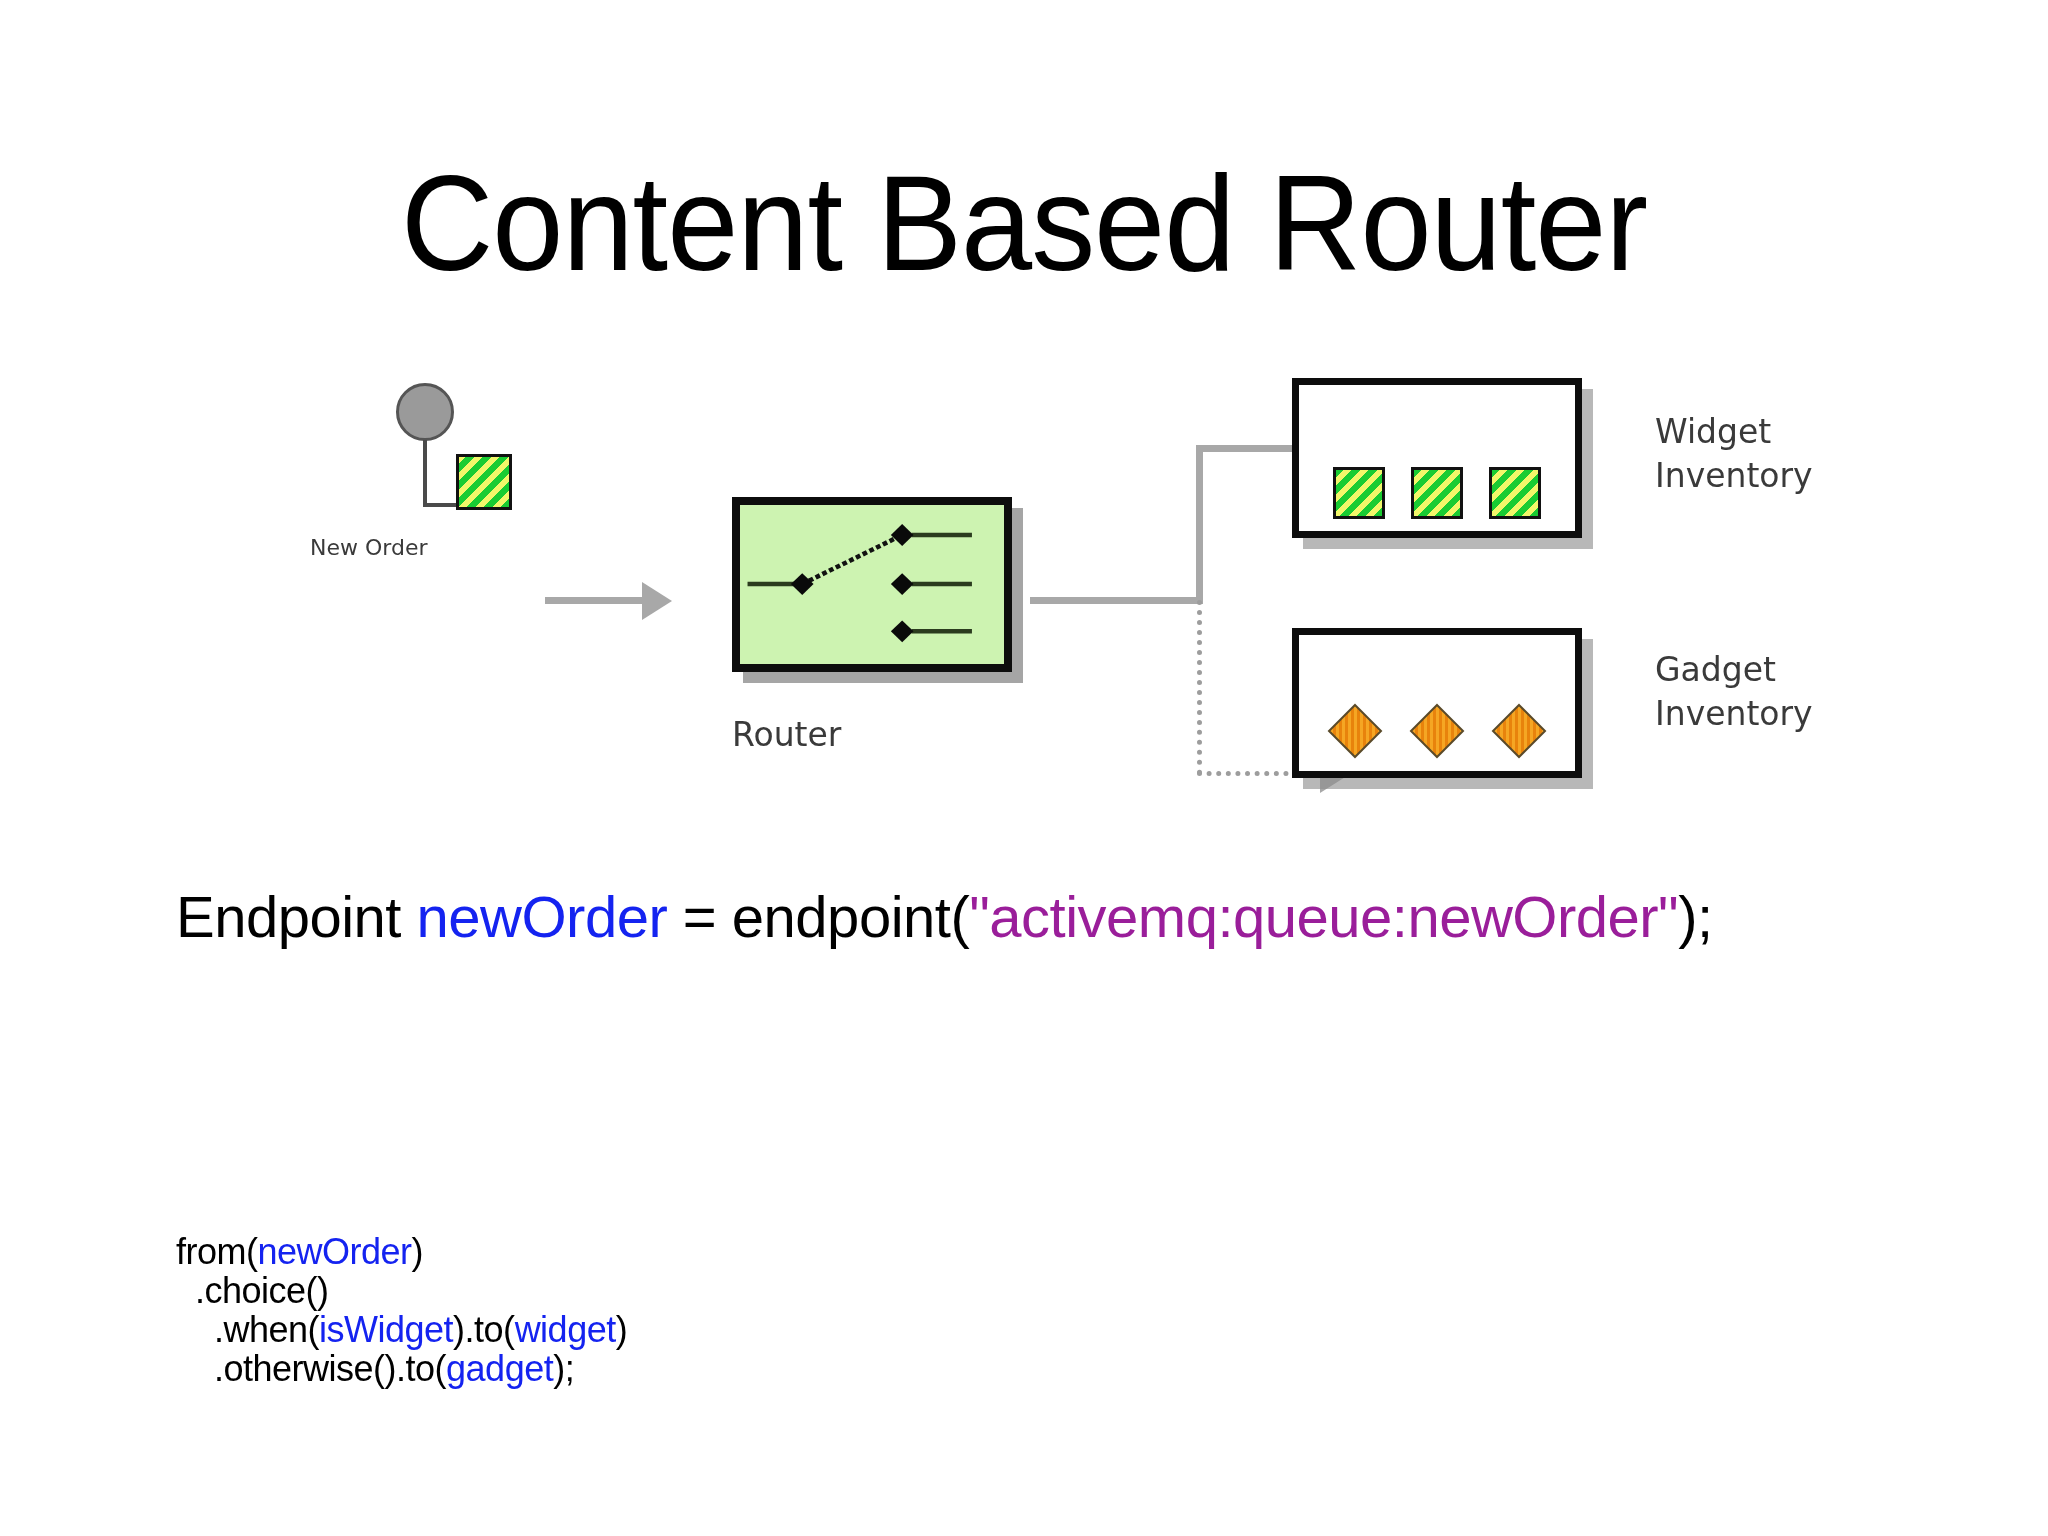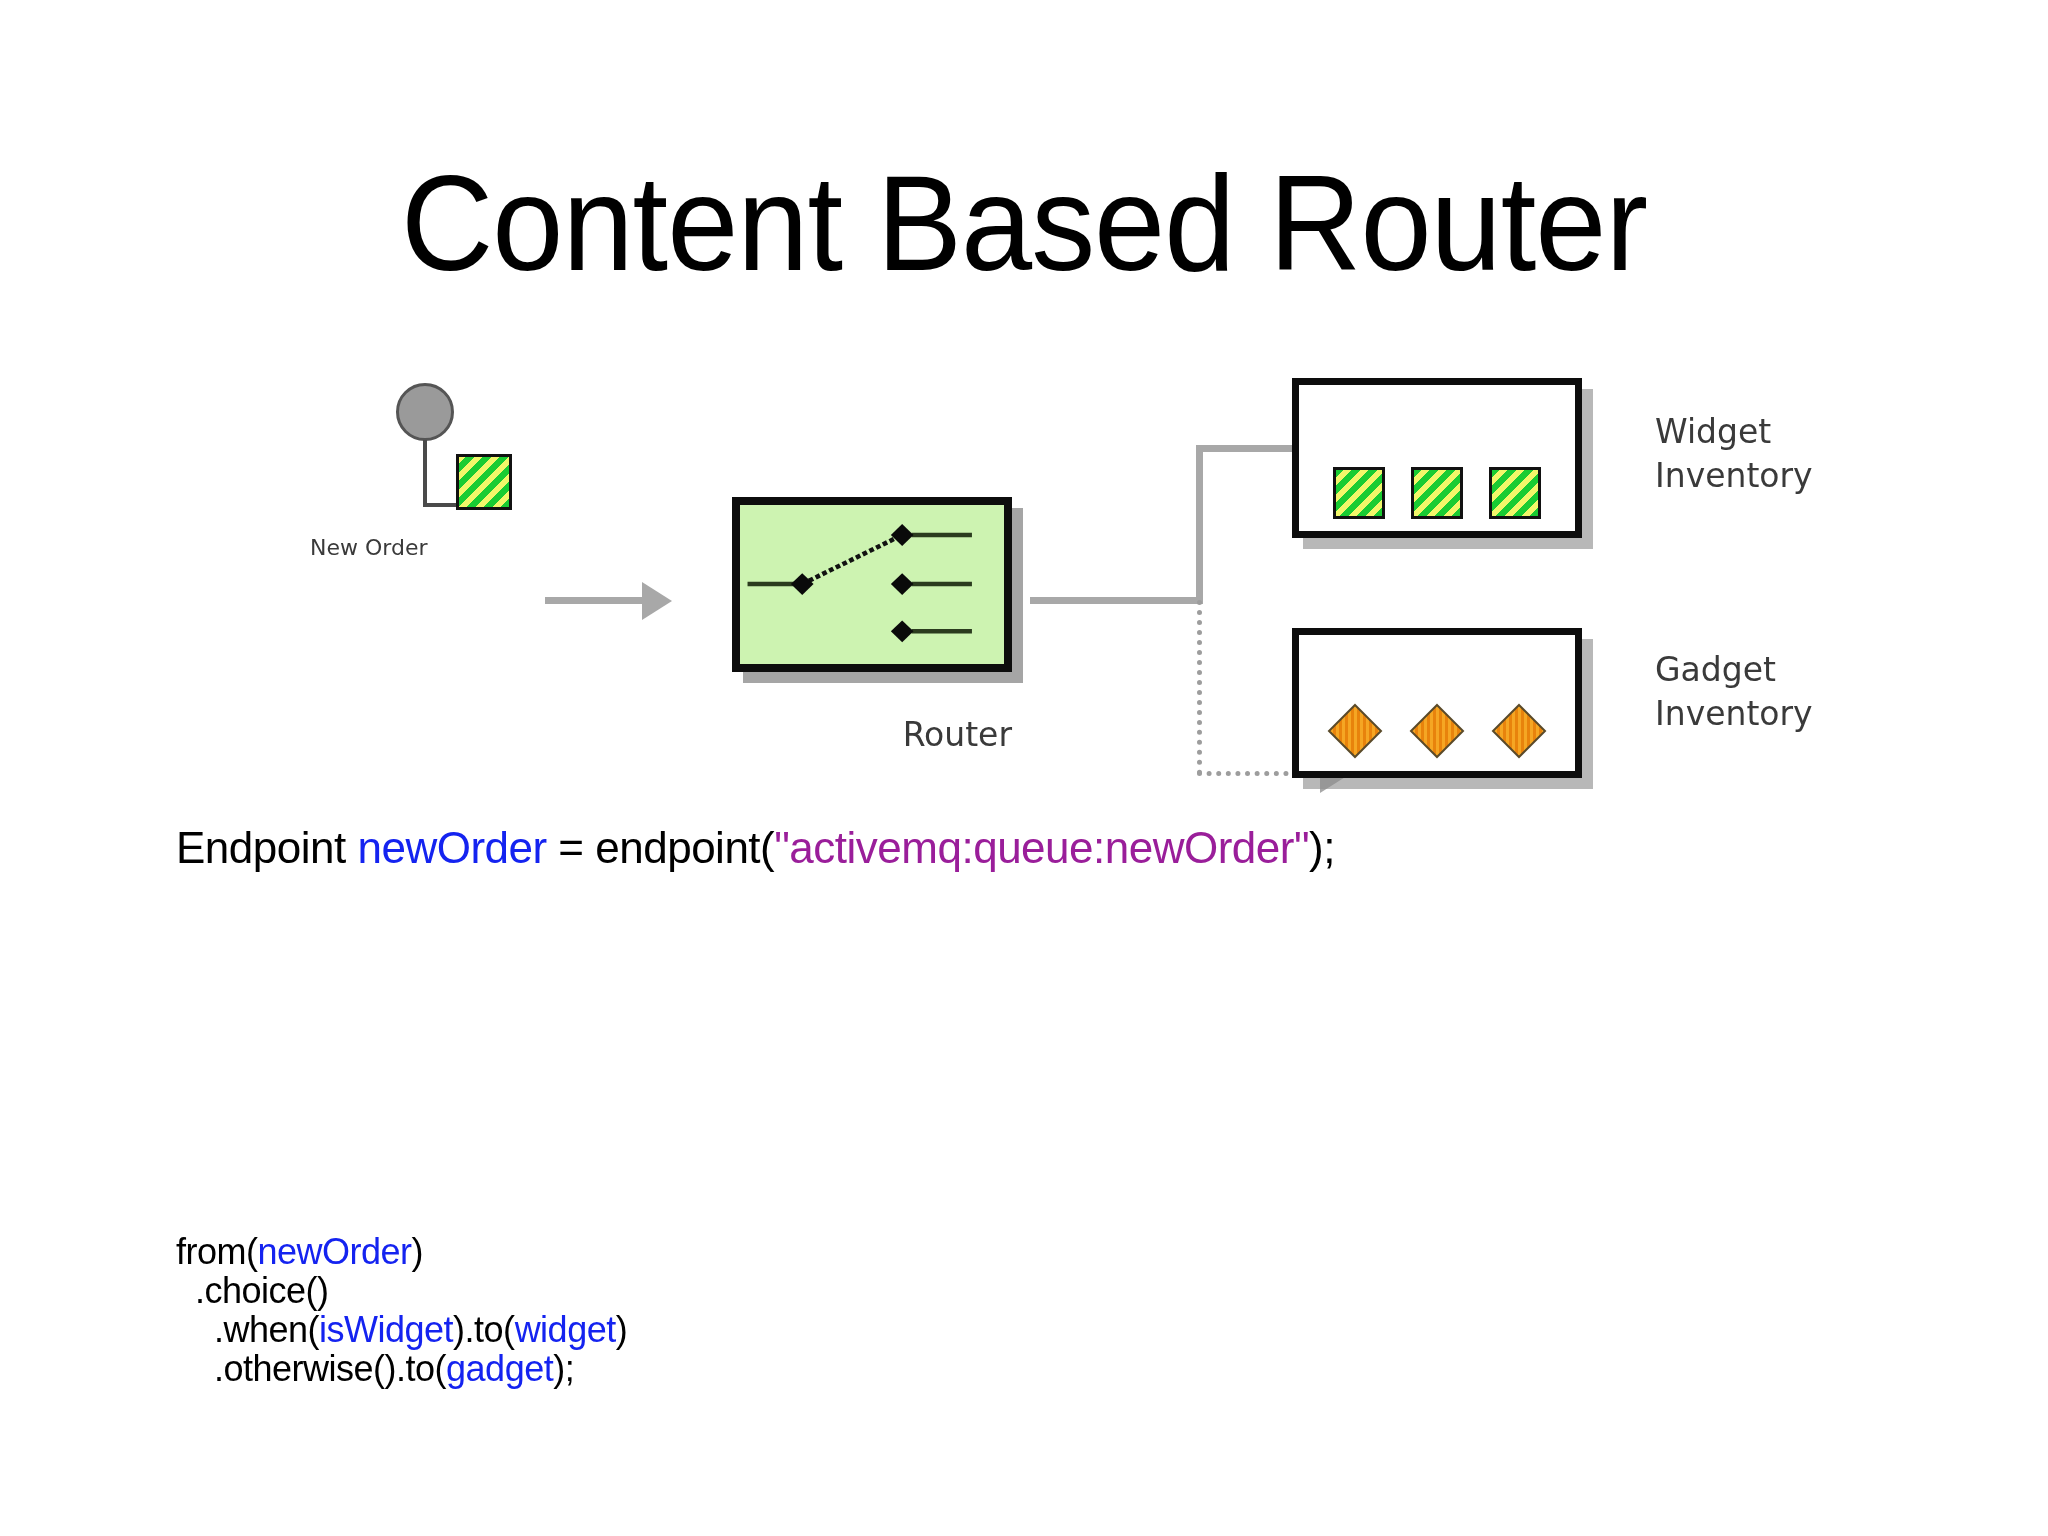--- a/index.html
+++ b/index.html
@@ -126,21 +126,21 @@
     border: 8px solid #0d0d0d;
     box-sizing: border-box;
     box-shadow: 11px 11px 0 rgba(130,130,130,0.72);
   }
   #router-box svg { display:block; width:100%; height:100%; }
   .router-label {
     position: absolute;
     left: 582px;
     top: 345px;
     width: 280px;
-    text-align: right;
+    text-align: left;
     font-family: "DejaVu Sans", sans-serif;
     font-size: 33px;
     color: #3a3a3a;
     white-space: nowrap;
   }
 
   
   #conn-main   { left: 880px; top: 227px; width: 172px; }
   #conn-up-v   { position:absolute; left: 1046px; top: 75px; width: 7px; height: 159px; background:#a8a8a8; }
   #conn-up-h   { left: 1050px; top: 75px; width: 128px; }
@@ -210,22 +210,22 @@
 
   
   .code {
     position: absolute;
     font-family: "Liberation Sans", sans-serif;
     color: #000000;
     white-space: pre;
   }
   #code-endpoint {
     left: 176px;
-    top: 823px;
-    font-size: 44px;
+    top: 883px;
+    font-size: 58px;
     letter-spacing: -0.5px;
   }
   #code-route {
     left: 176px;
     top: 1233px;
     font-size: 36px;
     line-height: 1.08;
     letter-spacing: -0.5px;
   }
   .tok-ident  { color: #1423f0; }

